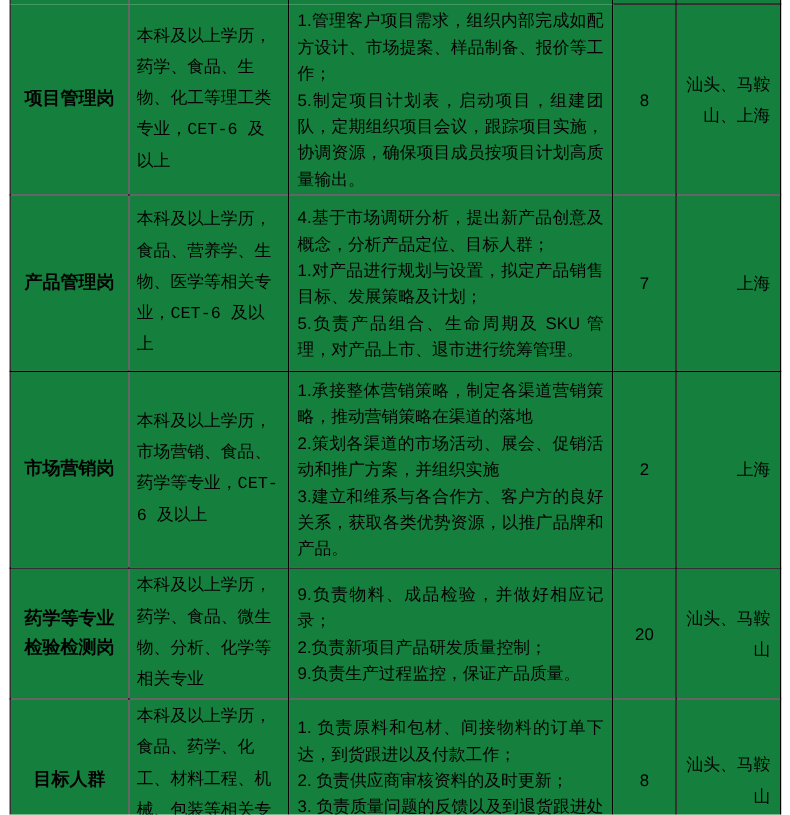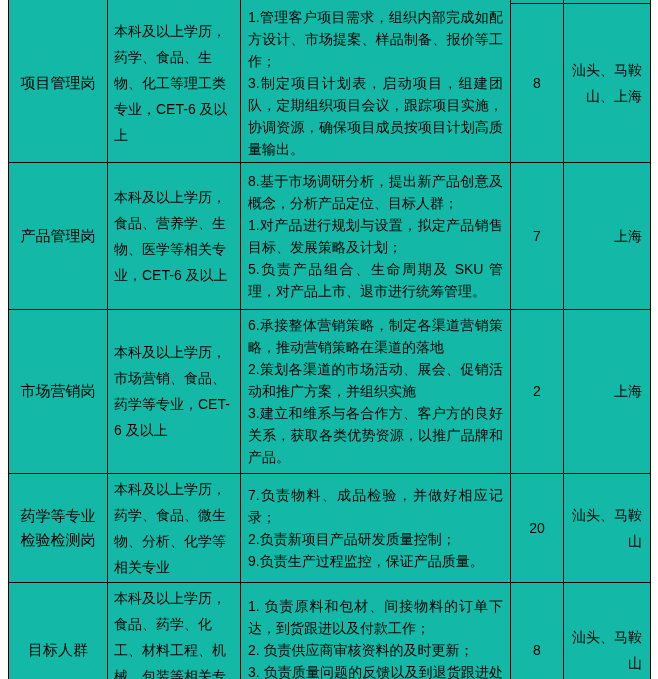--- a/index.html
+++ b/index.html
@@ -22,39 +22,40 @@
     top: 0;
     border-collapse: collapse;
     table-layout: fixed;
     width: 642px;
   }
   td {
     border: 1px solid #000000;
     padding: 0;
     vertical-align: middle;
     overflow: hidden;
-    background: #14b8a6;
+    background: #15803d;
   }
   
   tr.sp-top td { height: 3px; font-size: 0; line-height: 0; }
   tr.sp-top td.merge { border-top: hidden; border-bottom: hidden; }
   tr.sp-top td.cap   { border-top: hidden; }
 
   .pos {
-    font-weight: normal;
+    font-weight: bold;
     font-size: 15px;
     line-height: 24px;
     text-align: center;
     white-space: pre-line;
   }
   .qual {
     font-size: 14px;
     line-height: 26px;
     text-align: left;
     padding: 2px 6px;
+    font-family: Liberation Mono, monospace;
   }
   .duties-wrap { padding: 2px 7px; }
   .duty {
     font-size: 14px;
     line-height: 22px;
     text-align: justify;
   }
   .count {
     font-size: 14px;
     text-align: center;
@@ -101,41 +102,41 @@
     <tr class="r1">
       <td>
         <div class="pos">项目管理岗</div>
       </td>
       <td>
         <div class="qual">本科及以上学历，药学、食品、生物、化工等理工类专业，CET-6 及以上</div>
       </td>
       <td>
         <div class="duties-wrap">
           <div class="duty">1.管理客户项目需求，组织内部完成如配方设计、市场提案、样品制备、报价等工作；</div>
-          <div class="duty">3.制定项目计划表，启动项目，组建团队，定期组织项目会议，跟踪项目实施，协调资源，确保项目成员按项目计划高质量输出。</div>
+          <div class="duty">5.制定项目计划表，启动项目，组建团队，定期组织项目会议，跟踪项目实施，协调资源，确保项目成员按项目计划高质量输出。</div>
         </div>
       </td>
       <td>
         <div class="count">8</div>
       </td>
       <td>
         <div class="loc">汕头、马鞍山、上海</div>
       </td>
     </tr>
 
     <tr class="r2">
       <td>
         <div class="pos">产品管理岗</div>
       </td>
       <td>
         <div class="qual">本科及以上学历，食品、营养学、生物、医学等相关专业，CET-6 及以上</div>
       </td>
       <td>
         <div class="duties-wrap">
-          <div class="duty">8.基于市场调研分析，提出新产品创意及概念，分析产品定位、目标人群；</div>
+          <div class="duty">4.基于市场调研分析，提出新产品创意及概念，分析产品定位、目标人群；</div>
           <div class="duty">1.对产品进行规划与设置，拟定产品销售目标、发展策略及计划；</div>
           <div class="duty">5.负责产品组合、生命周期及 SKU 管理，对产品上市、退市进行统筹管理。</div>
         </div>
       </td>
       <td>
         <div class="count">7</div>
       </td>
       <td>
         <div class="loc">上海</div>
       </td>
@@ -143,21 +144,21 @@
 
     <tr class="r3">
       <td>
         <div class="pos">市场营销岗</div>
       </td>
       <td>
         <div class="qual">本科及以上学历，市场营销、食品、药学等专业，CET-6 及以上</div>
       </td>
       <td>
         <div class="duties-wrap">
-          <div class="duty">6.承接整体营销策略，制定各渠道营销策略，推动营销策略在渠道的落地</div>
+          <div class="duty">1.承接整体营销策略，制定各渠道营销策略，推动营销策略在渠道的落地</div>
           <div class="duty">2.策划各渠道的市场活动、展会、促销活动和推广方案，并组织实施</div>
           <div class="duty">3.建立和维系与各合作方、客户方的良好关系，获取各类优势资源，以推广品牌和产品。</div>
         </div>
       </td>
       <td>
         <div class="count">2</div>
       </td>
       <td>
         <div class="loc">上海</div>
       </td>
@@ -166,21 +167,21 @@
     <tr class="r4">
       <td>
         <div class="pos">药学等专业
 检验检测岗</div>
       </td>
       <td>
         <div class="qual">本科及以上学历，药学、食品、微生物、分析、化学等相关专业</div>
       </td>
       <td>
         <div class="duties-wrap">
-          <div class="duty">7.负责物料、成品检验，并做好相应记录；</div>
+          <div class="duty">9.负责物料、成品检验，并做好相应记录；</div>
           <div class="duty">2.负责新项目产品研发质量控制；</div>
           <div class="duty">9.负责生产过程监控，保证产品质量。</div>
         </div>
       </td>
       <td>
         <div class="count">20</div>
       </td>
       <td>
         <div class="loc">汕头、马鞍山</div>
       </td>

